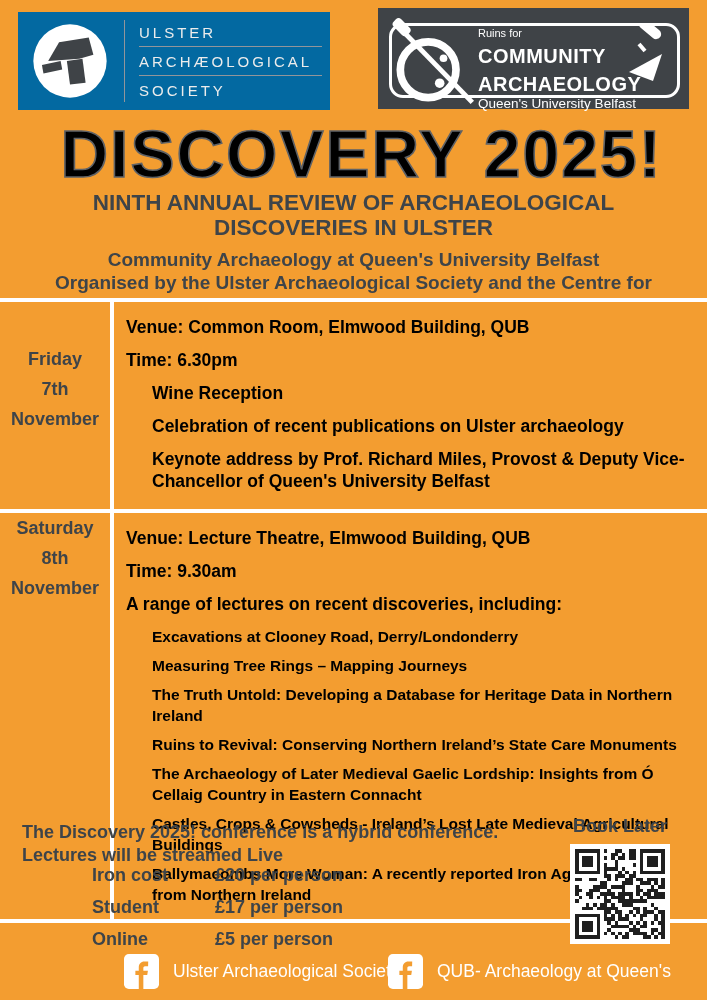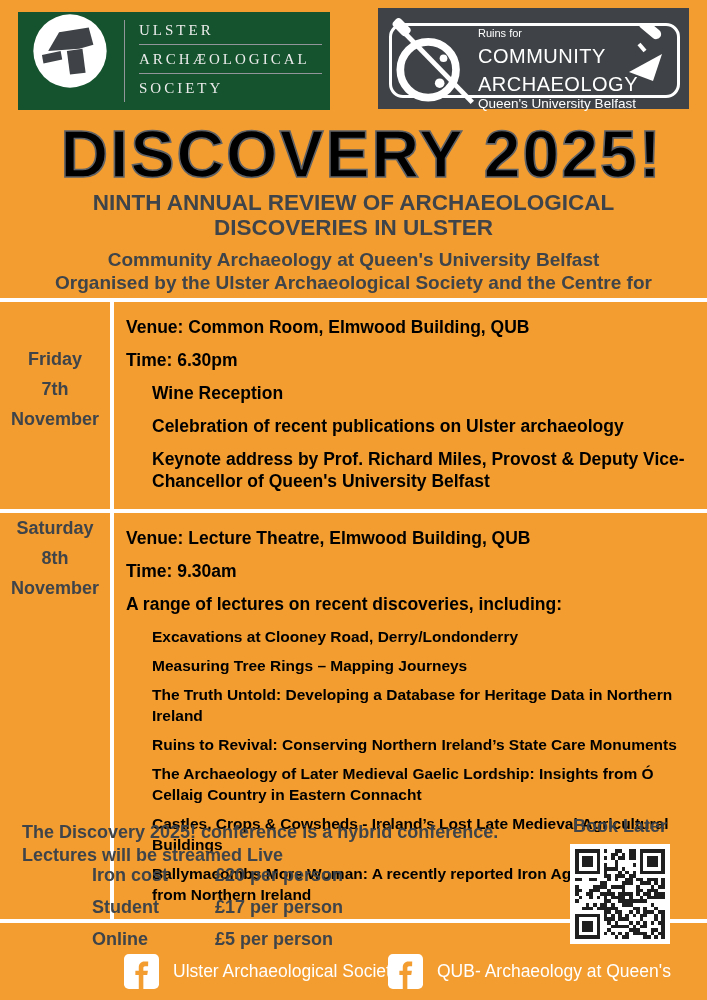--- a/index.html
+++ b/index.html
@@ -1,33 +1,33 @@
 <!DOCTYPE html>
 <html><head>
 <meta charset="utf-8">
 <style>
   html,body{margin:0;padding:0;background:#888;}
   .poster{position:relative;width:707px;height:1000px;background:#F39D30;overflow:hidden;
           font-family:"Liberation Sans",sans-serif;margin:0 auto;}
 
   
-  .logo-uas{position:absolute;left:18px;top:12px;width:312px;height:98px;background:#14532d;
-            display:flex;align-items:flex-start;font-family:Liberation Serif, serif;}
+  .logo-uas{position:absolute;left:18px;top:12px;width:312px;height:98px;background:#0369a1;
+            display:flex;align-items:center;}
   .uas-emblem{margin-left:13px;width:78px;height:78px;flex-shrink:0;}
   .uas-divider{width:1px;align-self:stretch;background:#92959a;margin:8px 0 8px 15px;}
   .uas-text{flex:1;padding:4px 8px 4px 14px;color:#ECECEC;font-size:15px;letter-spacing:3px;}
   .uas-row{padding:6px 0 5px 0;white-space:nowrap;}
   .uas-hr{height:1px;background:#92959a;}
 
   .logo-cca{position:absolute;left:378px;top:8px;width:311px;height:101px;background:#3F4347;color:#fff;}
   .cca-frame{position:absolute;left:11px;top:15px;right:9px;bottom:11px;border:3px solid #fff;border-radius:14px;}
   .cca-brooch{position:absolute;left:-8px;top:-10px;width:96px;height:96px;}
   .cca-text{position:absolute;left:86px;top:2px;line-height:1;}
   .cca-line1{font-size:11px;margin-bottom:2px;}
-  .cca-line2,.cca-line3{font-size:20px;font-weight:normal;letter-spacing:.5px;line-height:21px;margin-top:7px;}
+  .cca-line2,.cca-line3{font-size:20px;font-weight:bold;letter-spacing:.5px;line-height:21px;margin-top:7px;}
   .cca-line4{font-size:13.5px;margin-top:2px;}
   .cca-trowel{position:absolute;right:4px;top:0px;width:64px;height:64px;}
 
   
   .title{position:absolute;top:112px;left:0;width:100%;margin:8px;text-align:center;color:#000000;
          font-size:66px;font-weight:900;letter-spacing:2px;line-height:1.05;
          -webkit-text-stroke:1.6px #5f6266;}
   .subtitle{position:absolute;top:190px;width:100%;text-align:center;color:#3E4449;
             font-weight:bold;font-size:22.5px;line-height:25px;}
   .organiser{position:absolute;top:248px;width:100%;text-align:center;color:#3E4449;

